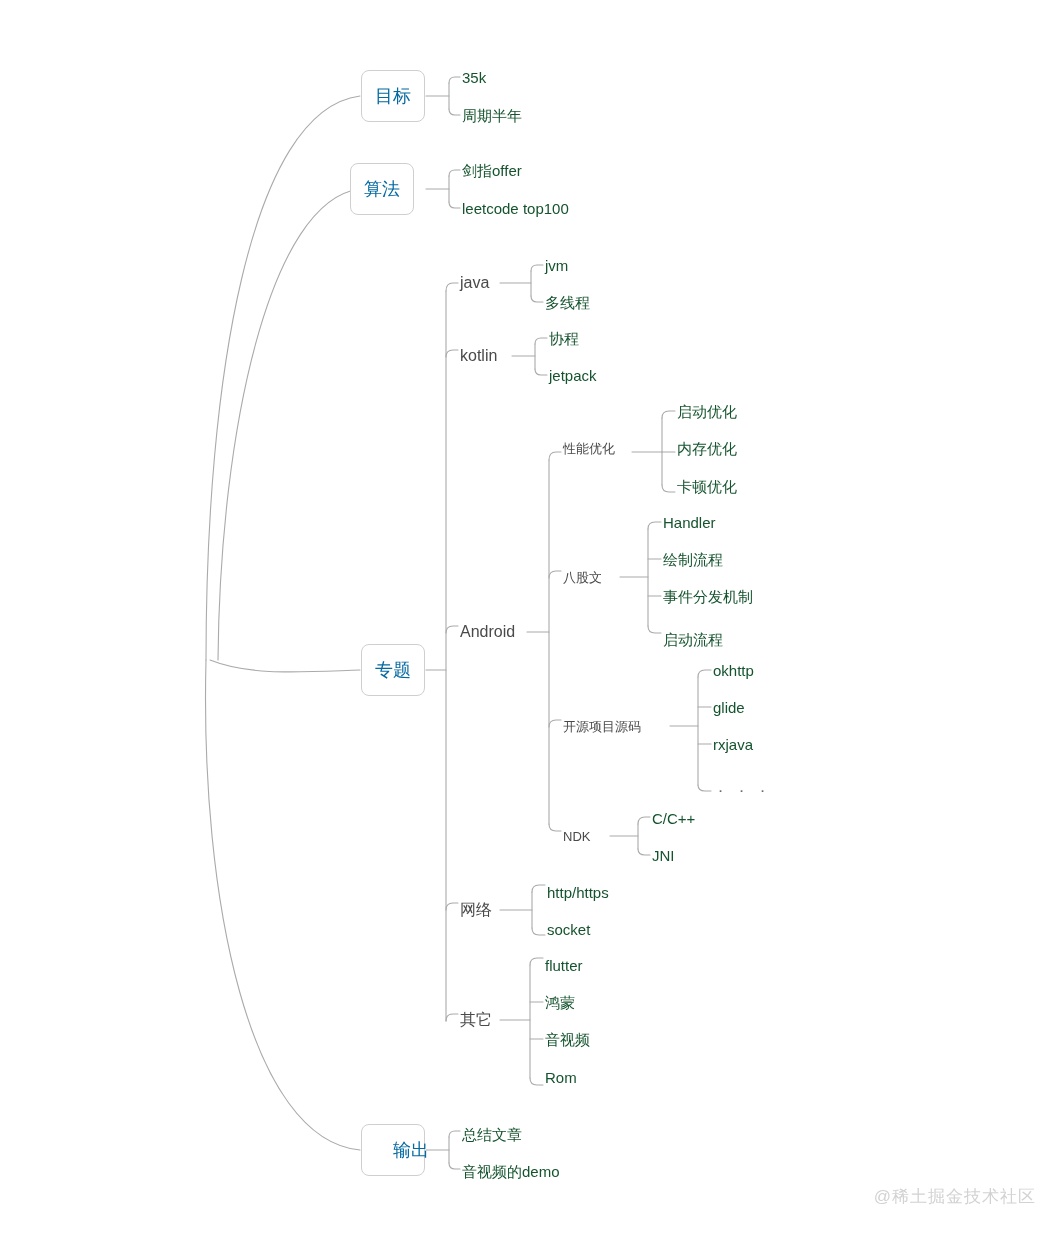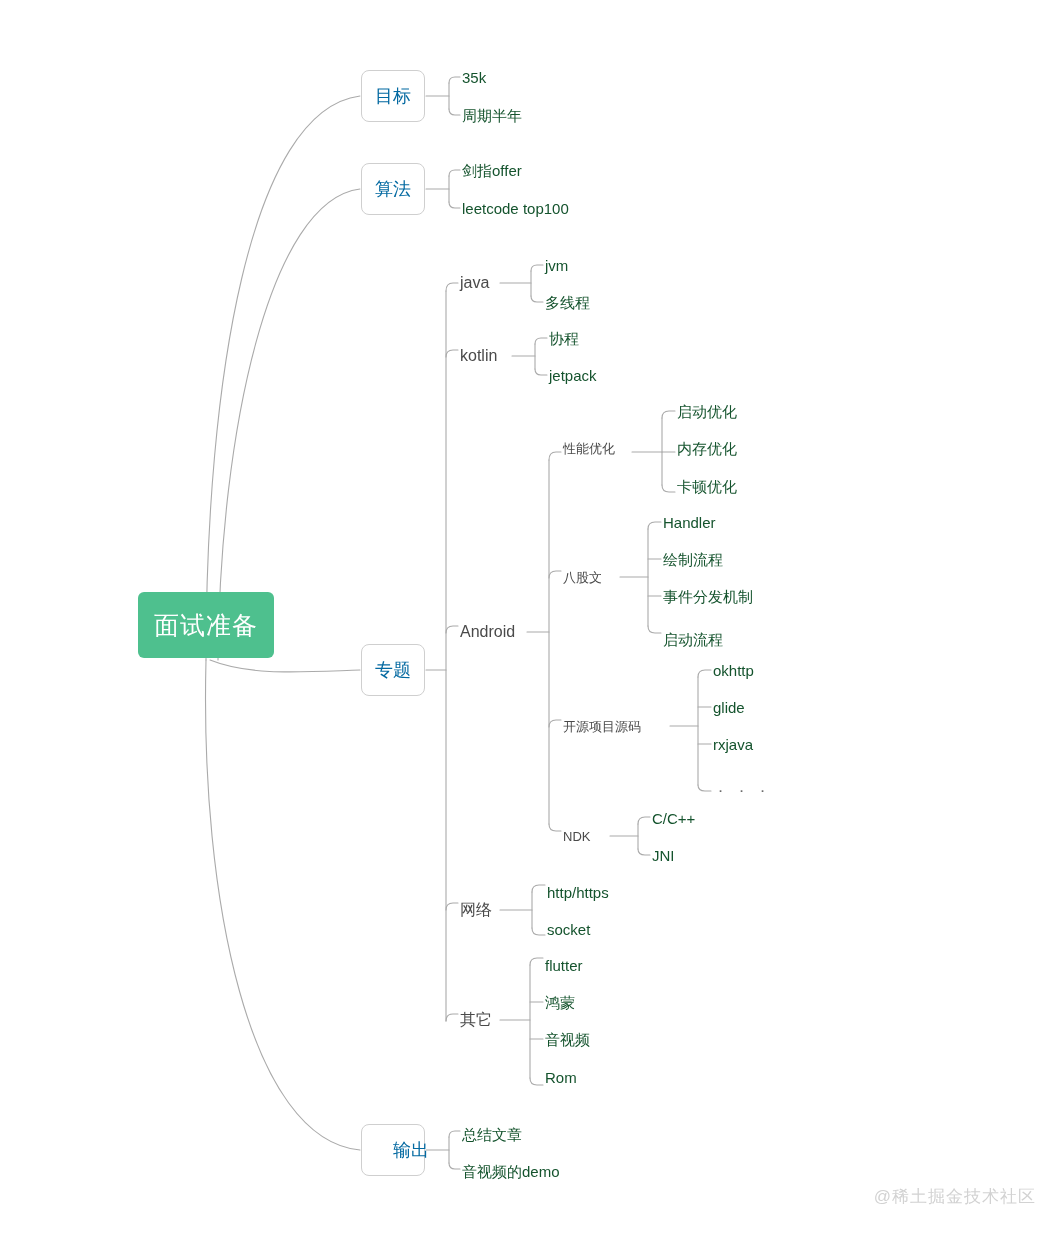--- a/index.html
+++ b/index.html
@@ -158,29 +158,26 @@
       <path d="M 530 1039 L 543 1039"></path>
       <path d="M 530 1078 Q 530 1085 537 1085 L 543 1085"></path>
 
       <path d="M 426 1150 L 449 1150"></path>
       <path d="M 449 1137 L 449 1163"></path>
       <path d="M 449 1137 Q 449 1131 455 1131 L 460 1131"></path>
       <path d="M 449 1163 Q 449 1169 455 1169 L 460 1169"></path>
     </g>
   </svg>
 
-  <div class="node root-node" style="left:138px; top:592px; width:136px; height:66px;">
-    <span>面试准备</span>
-  </div>
 
   <div class="node branch-node" style="left:361px; top:70px; width:64px; height:52px;">
     <span>目标</span>
   </div>
 
-  <div class="node branch-node" style="left:361px; top:163px; width:64px; height:52px;">
+  <div class="node branch-node" style="left:350px; top:163px; width:64px; height:52px;">
     <span>算法</span>
   </div>
 
   <div class="node branch-node" style="left:361px; top:644px; width:64px; height:52px;">
     <span>专题</span>
   </div>
 
   <div class="node branch-node" style="left:361px; top:1124px; width:64px; height:52px;padding-left:36px;">
     <span>输出</span>
   </div>

